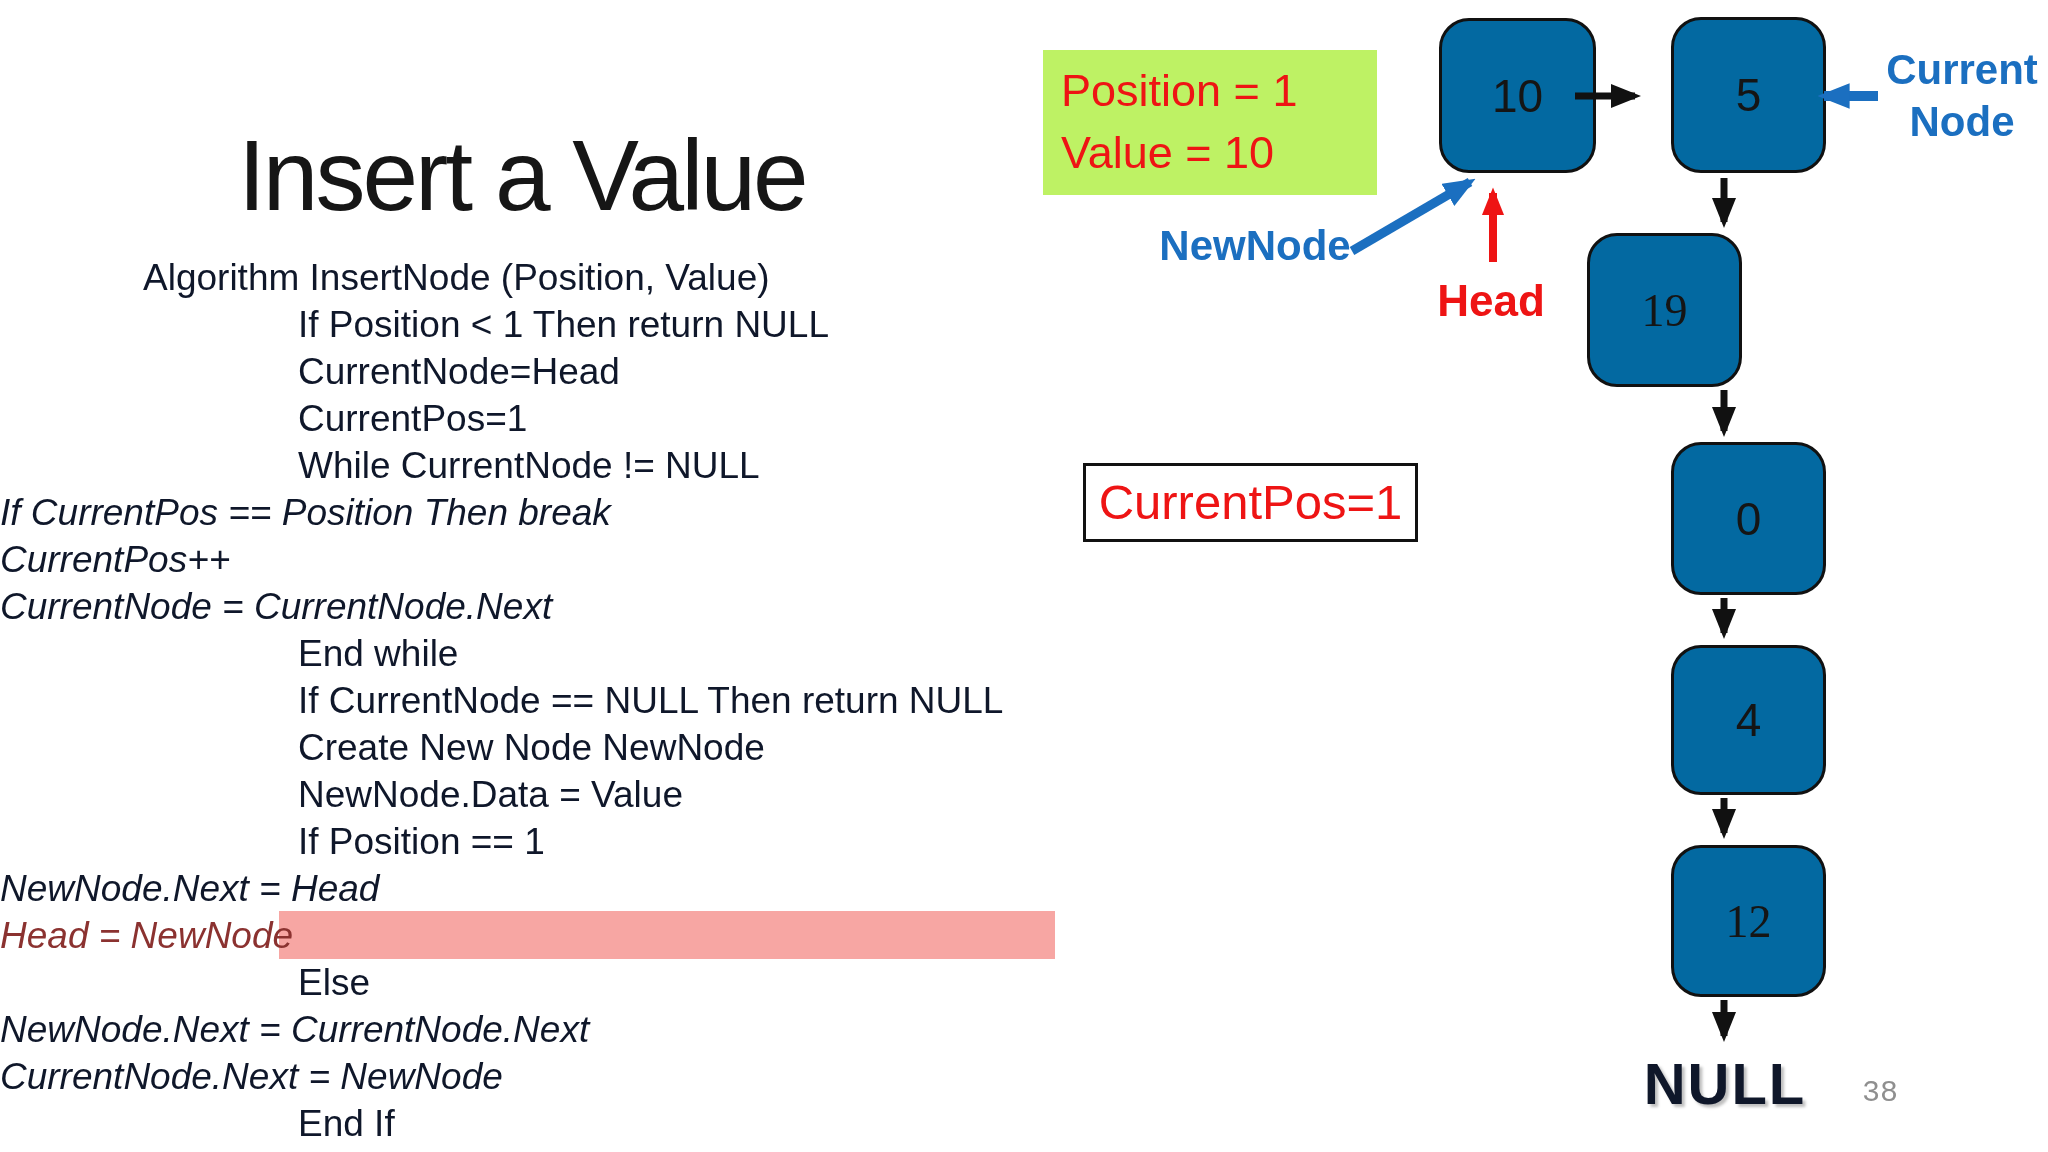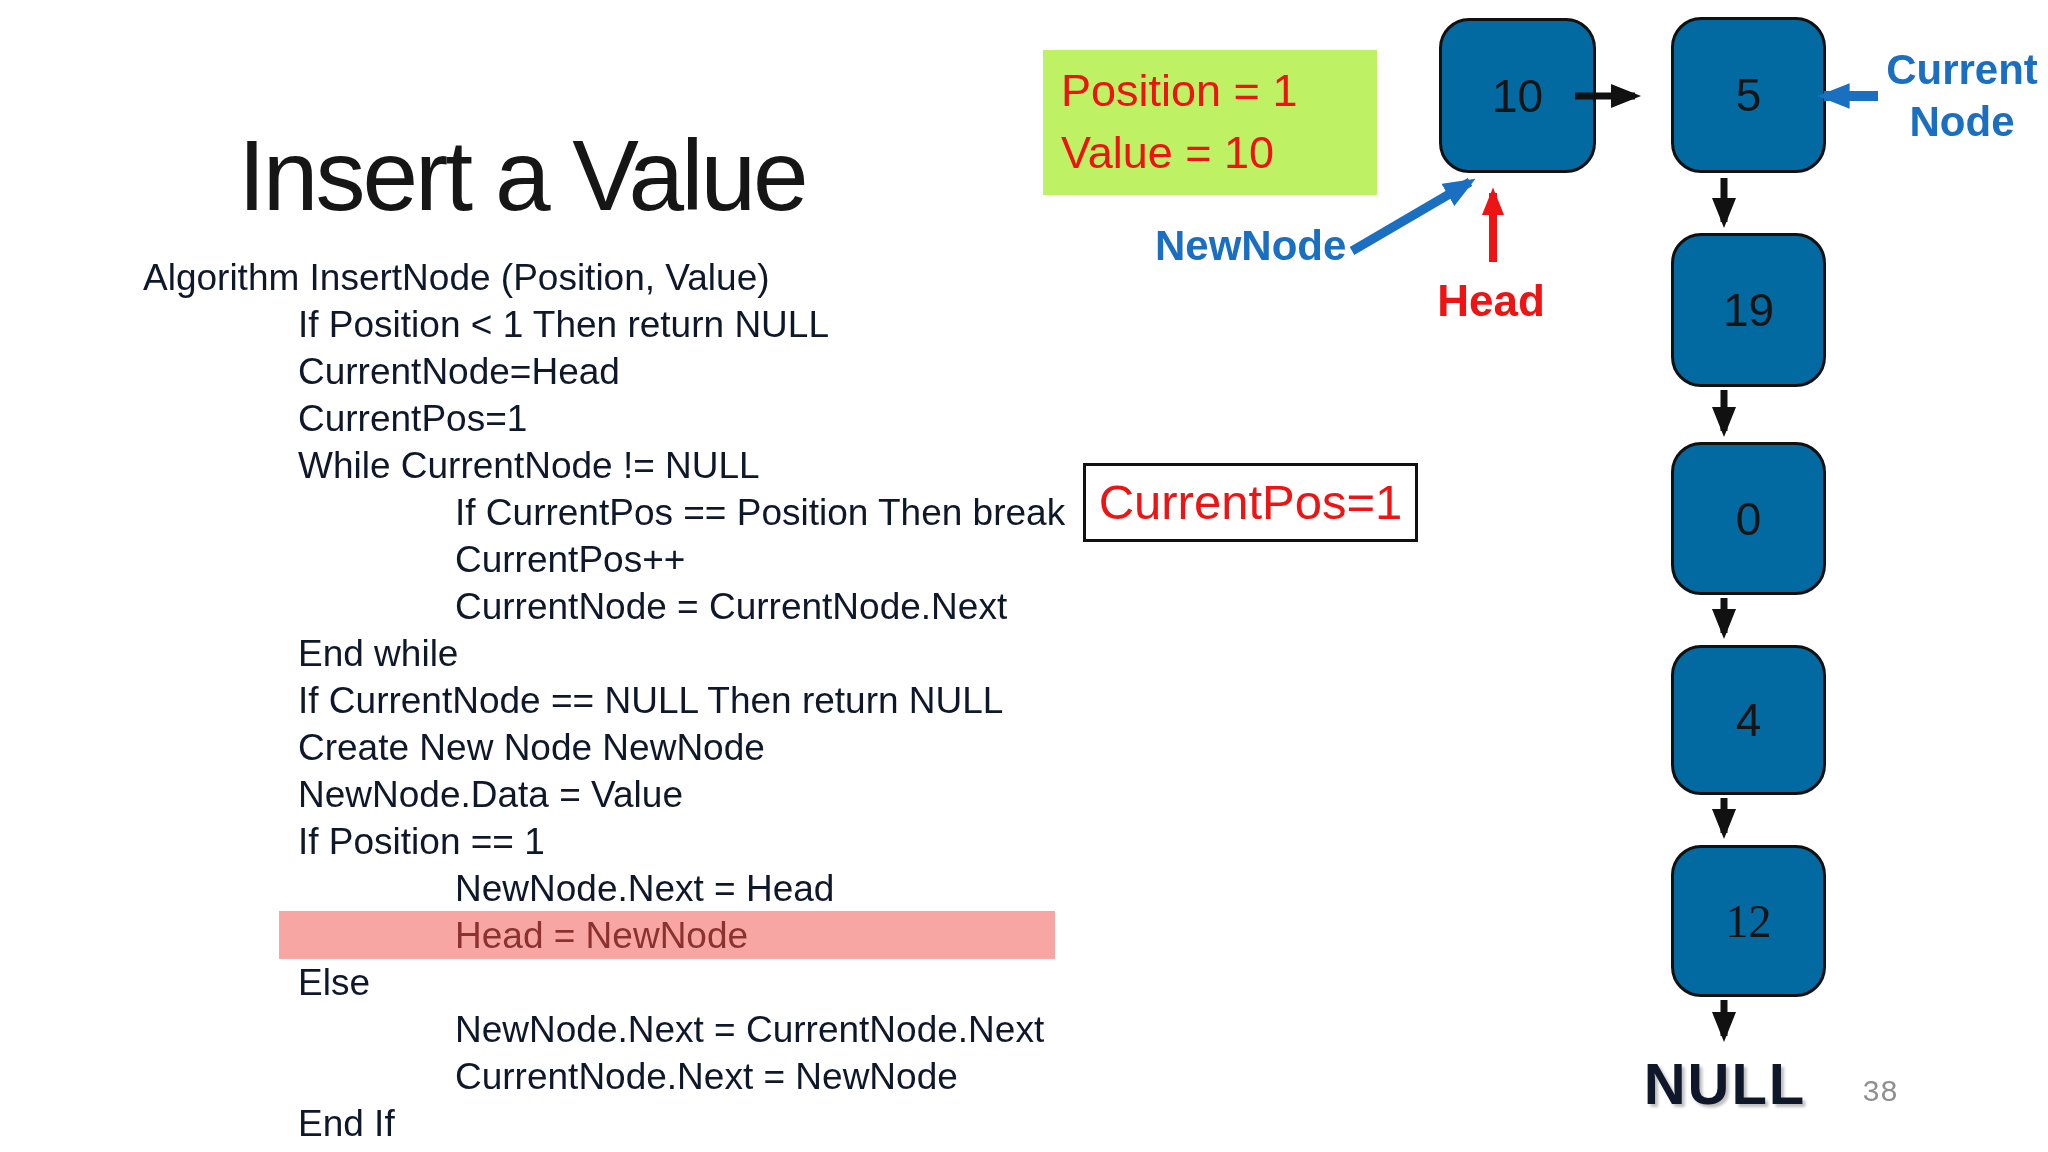--- a/index.html
+++ b/index.html
@@ -10,21 +10,21 @@
   
   .title{
     position:absolute;left:238px;top:118px;width:540px;text-align:center;
     font-size:100px;font-weight:300;letter-spacing:-3px;color:#161616;white-space:nowrap;
   }
   
   .code{position:absolute;left:0;top:254px;width:1100px;z-index:2;}
   .code-line{height:47px;line-height:47px;font-size:37px;white-space:nowrap;color:#0f172a;}
   .code-line.i0{padding-left:143px;}
   .code-line.i1{padding-left:298px;}
-  .code-line.i2{padding-left:455px;}
+  .code-line.i2{font-style:italic;}
   .code-line.hl{color:#8b3230;}
   .hl-bar{position:absolute;left:279px;top:911px;width:776px;height:48px;background:#f7a6a3;z-index:1;}
   
   .callout{
     position:absolute;left:1043px;top:50px;width:334px;height:145px;background:#bef264;
     padding:10px 0 0 18px;box-sizing:border-box;z-index:2;
   }
   .callout div{font-size:45px;line-height:62px;color:#ee1414;white-space:nowrap;}
   
   .statusbox{
@@ -33,27 +33,27 @@
   }
   .statusbox span{font-size:49px;line-height:73px;color:#ee1414;white-space:nowrap;}
   
   .node{
     position:absolute;width:155px;height:155px;background:#0369a1;border:3.5px solid #111;
     border-radius:30px;box-sizing:border-box;display:flex;align-items:center;justify-content:center;
     font-size:46px;color:#151515;z-index:2;margin-left:24px;
   }
   .n10{left:1415px;top:18px;width:157px;}
   .n5 {left:1647px;top:17px;height:156px;}
-  .n19{left:1647px;top:233px;height:154px;}
+  .n19{left:1563px;top:233px;height:154px;font-family:Liberation Serif, serif;}
   .n0 {left:1647px;top:442px;height:153px;}
   .n4 {left:1647px;top:645px;height:150px;}
   .n12{left:1647px;top:845px;height:152px;font-family:Liberation Serif, serif;}
   
   .lbl{position:absolute;font-weight:bold;white-space:nowrap;z-index:4;}
-  .newnode-lbl{left:1155px;top:222px;width:200px;font-size:42px;color:#1b6fc0;}
+  .newnode-lbl{left:1155px;top:222px;width:200px;text-align:center;font-size:42px;color:#1b6fc0;}
   .head-lbl{left:1431px;top:276px;width:120px;text-align:center;font-size:44px;color:#ee1414;}
   .curnode-lbl{left:1872px;top:44px;width:180px;text-align:center;font-size:42px;line-height:52px;color:#1b6fc0;}
   .null-lbl{
     left:1635px;top:1050px;width:180px;text-align:center;font-size:58px;font-weight:700;color:#0f172a;
     text-shadow:3px 3px 3px #bfbfbf;letter-spacing:2px;
   }
   .pagenum{position:absolute;left:1862px;top:1076px;font-size:30px;color:#8f8f8f;font-weight:normal;z-index:4;font-family:Liberation Mono, monospace;}
   
   .arrows{position:absolute;left:0;top:0;width:2048px;height:1152px;z-index:3;pointer-events:none;}
 </style>

